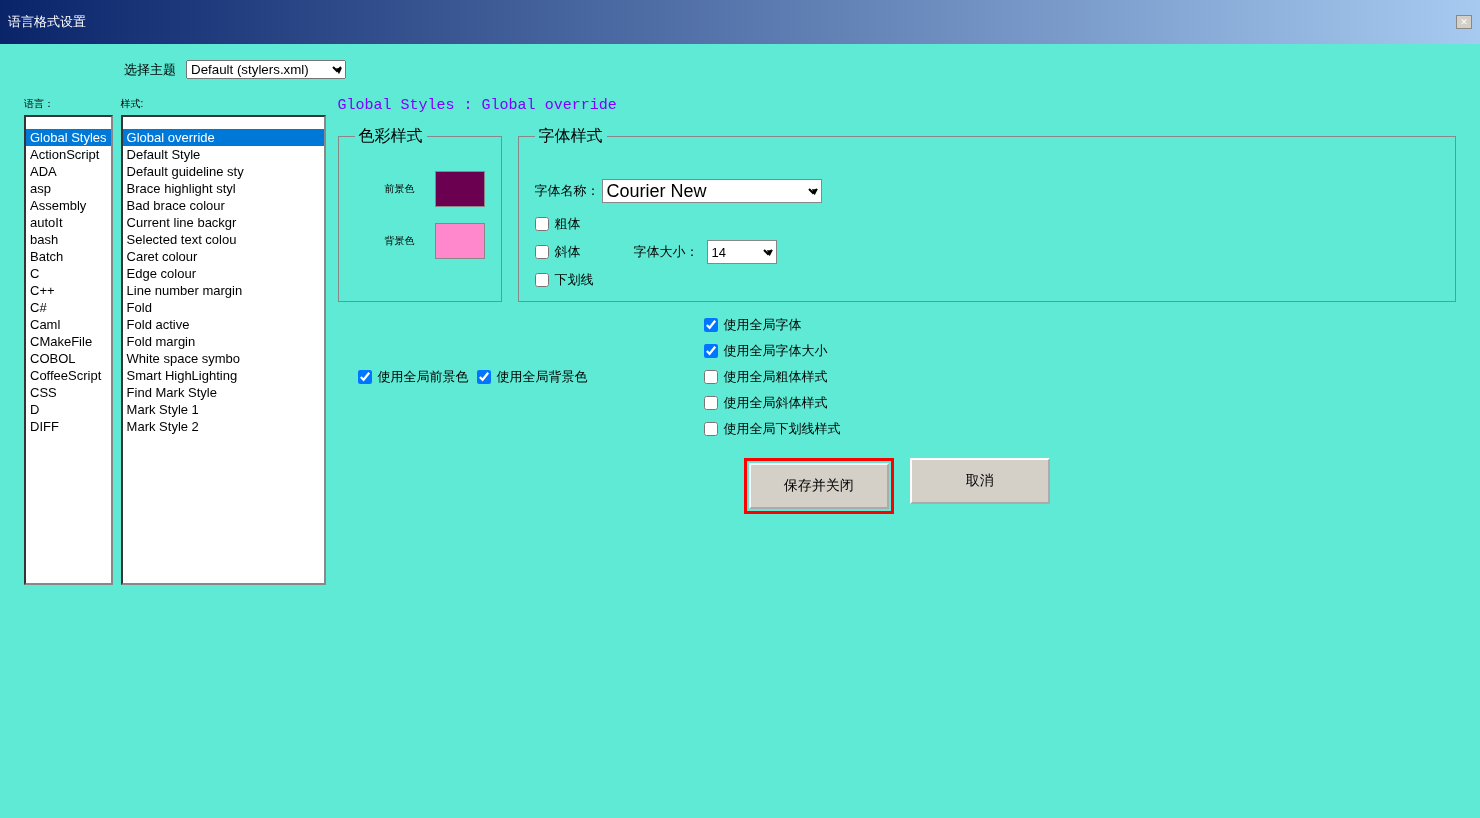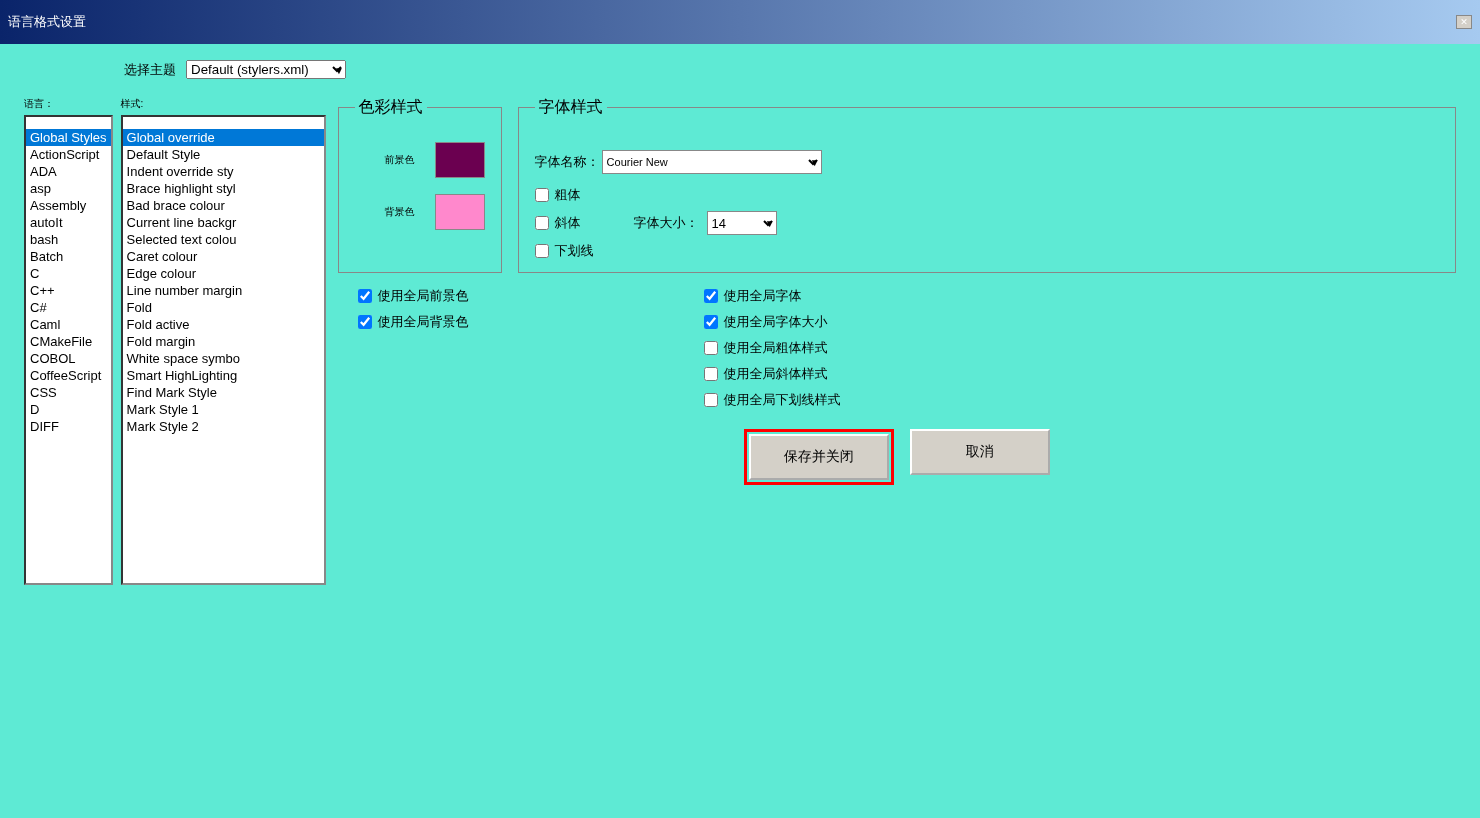--- a/index.html
+++ b/index.html
@@ -198,21 +198,21 @@
     
     .global-options {
       display: flex;
       gap: 16px;
       margin-top: 8px;
     }
 
     .color-global-options {
       width: 340px;
       display: flex;
-      flex-direction: column;
+      flex-direction: row;
       gap: 8px;
       padding-left: 20px;
     }
 
     .font-global-options {
       flex: 1;
       display: flex;
       flex-direction: column;
       gap: 8px;
       padding-left: 10px;
@@ -313,21 +313,21 @@
             </ul>
         </div>
       </div>
 
       <div class="list-panel-wrapper">
         <div class="panel-label">样式:</div>
         <div class="list-box" style="width:205px;">
           <ul id="style-list">
               <li class="selected">Global override</li>
               <li>Default Style</li>
-              <li>Indent override sty</li>
+              <li>Default guideline sty</li>
               <li>Brace highlight styl</li>
               <li>Bad brace colour</li>
               <li>Current line backgr</li>
               <li>Selected text colou</li>
               <li>Caret colour</li>
               <li>Edge colour</li>
               <li>Line number margin</li>
               <li>Fold</li>
               <li>Fold active</li>
               <li>Fold margin</li>
@@ -335,41 +335,42 @@
               <li>Smart HighLighting</li>
               <li>Find Mark Style</li>
               <li>Mark Style 1</li>
               <li>Mark Style 2</li>
             </ul>
         </div>
       </div>
     </div>
 
     <div class="right-content">
+      <div class="panel-title">Global Styles : Global override</div>
 
       <div class="style-sections">
 
         <fieldset>
           <legend>色彩样式</legend>
           <div class="color-row">
             <span class="color-label">前景色</span>
             <div class="color-swatch" id="fg-swatch" style="background: rgb(107, 0, 80);"></div>
           </div>
           <div class="color-row">
             <span class="color-label">背景色</span>
             <div class="color-swatch" id="bg-swatch" style="background: rgb(255, 136, 204);"></div>
           </div>
         </fieldset>
 
         <fieldset style="flex:1;">
           <legend>字体样式</legend>
           <div class="font-name-row">
             <span class="font-name-label">字体名称：</span>
             <div class="select-wrapper">
-              <select style="width:220px;height:24px;font-size:11px;border:1px solid #888;background:white;"><option>Courier New</option></select>
+              <select style="width:220px;height:24px;font-size:18px;border:1px solid #888;background:white;"><option>Courier New</option></select>
               <span class="select-arrow">▼</span>
             </div>
           </div>
           <div class="font-options">
             <div class="font-checkboxes">
               <label class="checkbox-row">
                 <input type="checkbox" id="bold-cb" style="">
                 <span>粗体</span>
               </label>
               <label class="checkbox-row">

